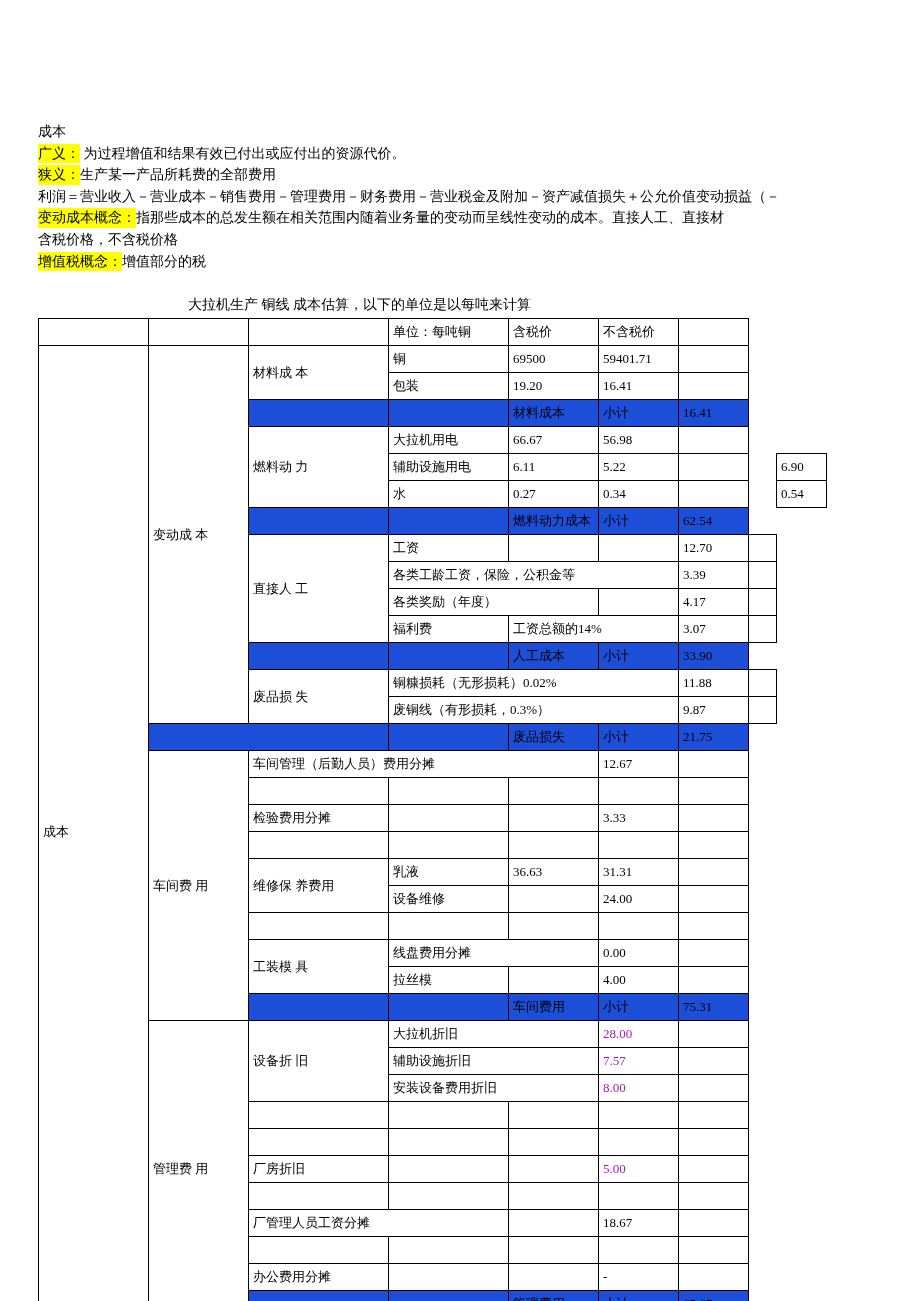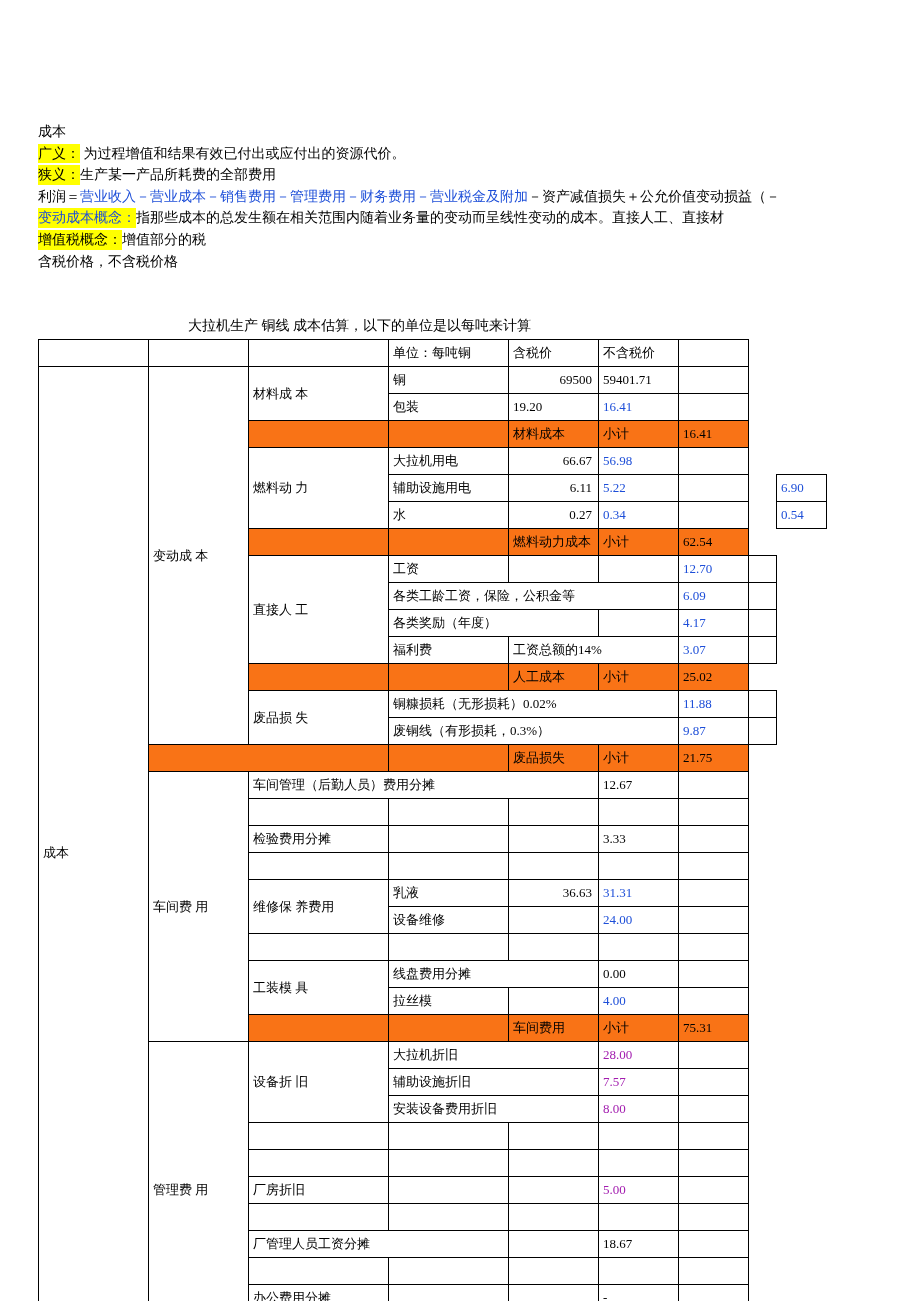--- a/index.html
+++ b/index.html
@@ -1,44 +1,44 @@
 <!DOCTYPE html>
 <html><head>
 <meta charset="utf-8">
 <style>
 body{font-family:"SimSun","宋体",serif;font-size:14px;margin:0;padding:0;color:#000;background:#fff}
 .doc{width:920px;padding:120px 38px 40px 38px;box-sizing:border-box}
 .hl{background:#ffff00;display:inline-block}
-.red{color:#1d4ed8}
+.red{color:#000000}
 .blue{color:#a21caf}
 .intro p{margin:2px 0;line-height:1.4}
-.title{margin-top:46px;margin-left:150px;font-size:14px}
+.title{margin-top:25px;margin-left:150px;font-size:14px}
 table{border-collapse:collapse;width:100%;margin-top:4px;table-layout:fixed}
 td{border:1px solid #000;padding:2px 4px;height:22px;font-size:13px;vertical-align:middle;overflow:hidden;white-space:nowrap}
 .c0{width:110px}.c1,.c2{width:50px}.c3,.c4{width:70px}.c5{width:120px}
 .c6{width:90px}.c7{width:80px}.c8{width:70px}.c9{width:28px}.c10{width:50px}
-.num{text-align:right;padding-right:6px}
-.yellow{background:#f97316}
+.num{text-align:left;padding-right:6px}
+.yellow{background:#1d4ed8}
 .noR{border-right:none}
 .noL{border-left:none}
 .noT{border-top:none}
 .noB{border-bottom:none}
 </style>
 </head>
 <body>
 
 <div class="doc">
 <div class="intro">
 <p><span>成本</span></p>
 <p><span class="hl">广义：</span><span> 为过程增值和结果有效已付出或应付出的资源代价。</span></p>
 <p><span class="hl">狭义：</span><span>生产某一产品所耗费的全部费用</span></p>
 <p><span>利润＝</span><span class="red">营业收入－营业成本－销售费用－管理费用－财务费用－营业税金及附加</span><span>－资产减值损失＋公允价值变动损益（－</span></p>
 <p><span class="hl red">变动成本概念：</span><span>指那些成本的总发生额在相关范围内随着业务量的变动而呈线性变动的成本。直接人工、直接材</span></p>
+<p><span>含税价格，不含税价格</span></p>
 <p><span class="hl">增值税概念：</span><span>增值部分的税</span></p>
-<p><span>含税价格，不含税价格</span></p>
 </div>
 
 <div class="title">大拉机生产 铜线 成本估算，以下的单位是以每吨来计算</div>
 
 <table>
 <colgroup>
 <col class="c0">
         <col class="c1">
         <col class="c2">
         <col class="c3">
@@ -141,21 +141,21 @@
 <td>工资</td>
           <td></td>
           <td></td>
 <td class="red">12.70</td>
 <td></td>
           <td class="noR noT noB"></td>
           <td class="noL noR noT noB"></td>
 </tr>
 <tr>
 <td colspan="3">各类工龄工资，保险，公积金等</td>
-<td class="red">6.09</td>
+<td class="red">3.39</td>
 <td></td>
           <td class="noR noT noB"></td>
           <td class="noL noR noT noB"></td>
 </tr>
 <tr>
 <td colspan="2">各类奖励（年度）</td>
           <td></td>
 <td class="red">4.17</td>
 <td></td>
           <td class="noR noT noB"></td>
@@ -168,21 +168,21 @@
 <td></td>
           <td class="noR noT noB"></td>
           <td class="noL noR noT noB"></td>
 </tr>
 <tr>
 <td class="yellow noR"></td>
           <td class="yellow noL"></td>
           <td class="yellow"></td>
 <td class="yellow">人工成本</td>
 <td class="yellow">小计</td>
-<td class="yellow">25.02</td>
+<td class="yellow">33.90</td>
 <td class="noR noT noB"></td>
           <td class="noL noR noT noB"></td>
 </tr>
 
 <tr>
 <td rowspan="2" colspan="2" style="white-space:normal">废品损
 失</td>
 <td colspan="3">铜糠损耗（无形损耗）0.02%</td>
 <td class="red">11.88</td>
 <td></td>

